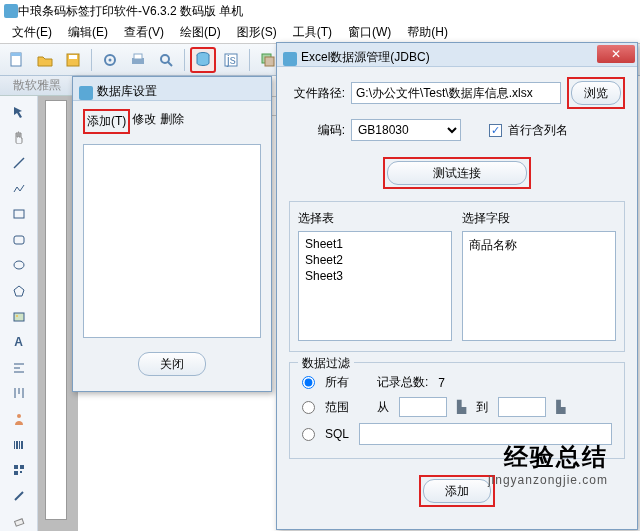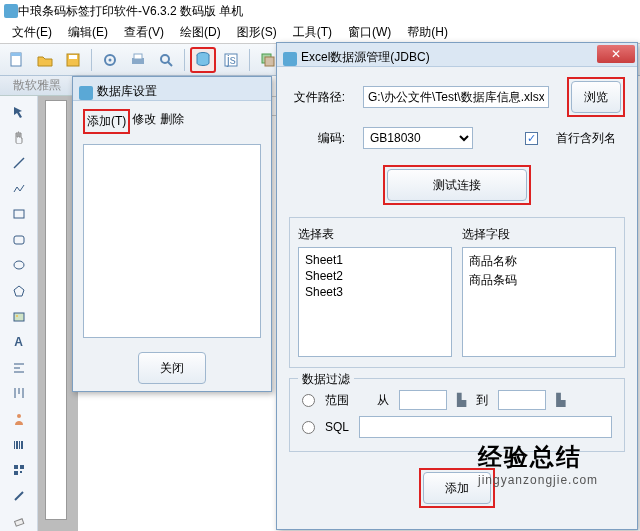--- a/index.html
+++ b/index.html
@@ -21,40 +21,40 @@
   .dlg{position:absolute;background:#eef2f6;border:1px solid #7d9fc1;box-shadow:2px 2px 6px rgba(0,0,0,.3)}
   .dlg-title{height:24px;background:#dbe7f3;display:flex;align-items:flex-end;padding:0 6px;gap:4px;border-bottom:1px solid #b9cde1}
   .dlg-title .logo{width:14px;height:14px;background:#5aa8d6;border-radius:2px}
   .dlg-close{position:absolute;right:2px;top:2px;width:38px;height:18px;background:linear-gradient(#e57373,#c93f3f);color:#fff;display:flex;align-items:center;justify-content:center;border-radius:2px}
   #dlg-db{left:72px;top:76px;width:200px;height:316px}
   #dlg-db .tabs{display:flex;padding:8px 10px 6px}
   #dlg-db .tabs span{padding:2px 2px}
   #dlg-db .hl-add{border:2px solid #d22;padding:0 6px}
   #dlg-db .list{margin:4px 10px;height:194px;background:#fff;border:1px solid #9fb7cf}
   #dlg-db .btnrow{display:flex;justify-content:center;padding:10px}
-  .btn{min-width:68px;height:32px;background:linear-gradient(#fdfdfe,#e6edf4);border:1px solid #9fb7cf;border-radius:4px;display:inline-flex;align-items:center;justify-content:center;padding:0 12px}
+  .btn{min-width:68px;height:24px;background:linear-gradient(#fdfdfe,#e6edf4);border:1px solid #9fb7cf;border-radius:11px;display:inline-flex;align-items:center;justify-content:center;padding:0 12px}
   #dlg-excel{left:276px;top:42px;width:362px;height:488px}
   #dlg-excel .body{padding:10px 12px;display:flex;flex-direction:column;gap:10px}
-  .row{display:flex;align-items:center;gap:18px}
+  .row{display:flex;align-items:center;gap:6px}
   .lbl{width:56px;text-align:right}
   input.txt{height:22px;border:1px solid #9fb7cf;background:#fff;padding:0 4px;flex:1}
   select.sel{height:22px;border:1px solid #9fb7cf;background:#fff;padding:0 2px}
   .hl-box{border:2px solid #d22;padding:2px;display:inline-block}
   .testrow{display:flex;justify-content:center;padding:6px 0 2px}
   .group{border:1px solid #bcccdc;padding:8px 8px 10px;position:relative}
   .group>legend,.group>.legend{position:absolute;top:-8px;left:8px;background:#eef2f6;padding:0 4px}
   .two-col{display:flex;gap:10px}
   .listbox{flex:1;height:110px;background:#fff;border:1px solid #9fb7cf;padding:4px;overflow:hidden}
   .listbox div{padding:1px 2px}
   .radio-row{display:flex;align-items:center;gap:10px;padding:3px 4px}
   input.small{width:48px;height:20px;border:1px solid #9fb7cf;background:#fff;text-align:center}
   .sample{padding:2px 4px}
   .sample a{color:#2a6fd6;text-decoration:none}
   .addrow{display:flex;justify-content:center;padding:6px 0 2px}
-  .watermark{position:absolute;right:22px;bottom:44px;width:140px;pointer-events:none;text-align:left}
+  .watermark{position:absolute;right:32px;bottom:44px;width:140px;pointer-events:none;text-align:right}
   .wm1{font-family:KaiTi,STKaiti;font-size:24px;font-weight:bold;color:#000;letter-spacing:2px}
   .wm2{font-size:12px;color:#555;letter-spacing:1px}
   .chk{width:13px;height:13px;border:1px solid #5277a3;display:inline-flex;align-items:center;justify-content:center;background:#fff}
   .chk::after{content:"✓";font-size:11px;color:#2a6fd6}
   svg{display:block}
 </style>
 </head>
 <body>
 
 <div class="titlebar">
@@ -279,27 +279,33 @@
         <div style="flex:1">选择字段</div>
       </div>
       <div class="two-col">
         <div class="listbox">
           <div>Sheet1</div>
           <div>Sheet2</div>
           <div>Sheet3</div>
         </div>
         <div class="listbox">
           <div>商品名称</div>
-          <div>商品条码</div>
         </div>
       </div>
     </div>
 
     <div class="group">
       <span class="legend">数据过滤</span>
+      <div class="radio-row">
+        <input type="radio" checked="" style="">
+        <span>所有</span>
+        <span style="width:8px"></span>
+        <span>记录总数:</span>
+        <span>7</span>
+      </div>
       <div class="radio-row">
         <input type="radio" style="">
         <span>范围</span>
         <span style="width:8px"></span>
         <span>从</span>
         <input class="small" style="">
         <span style="color:#678">▙</span>
         <span>到</span>
         <input class="small" style="">
         <span style="color:#678">▙</span>

